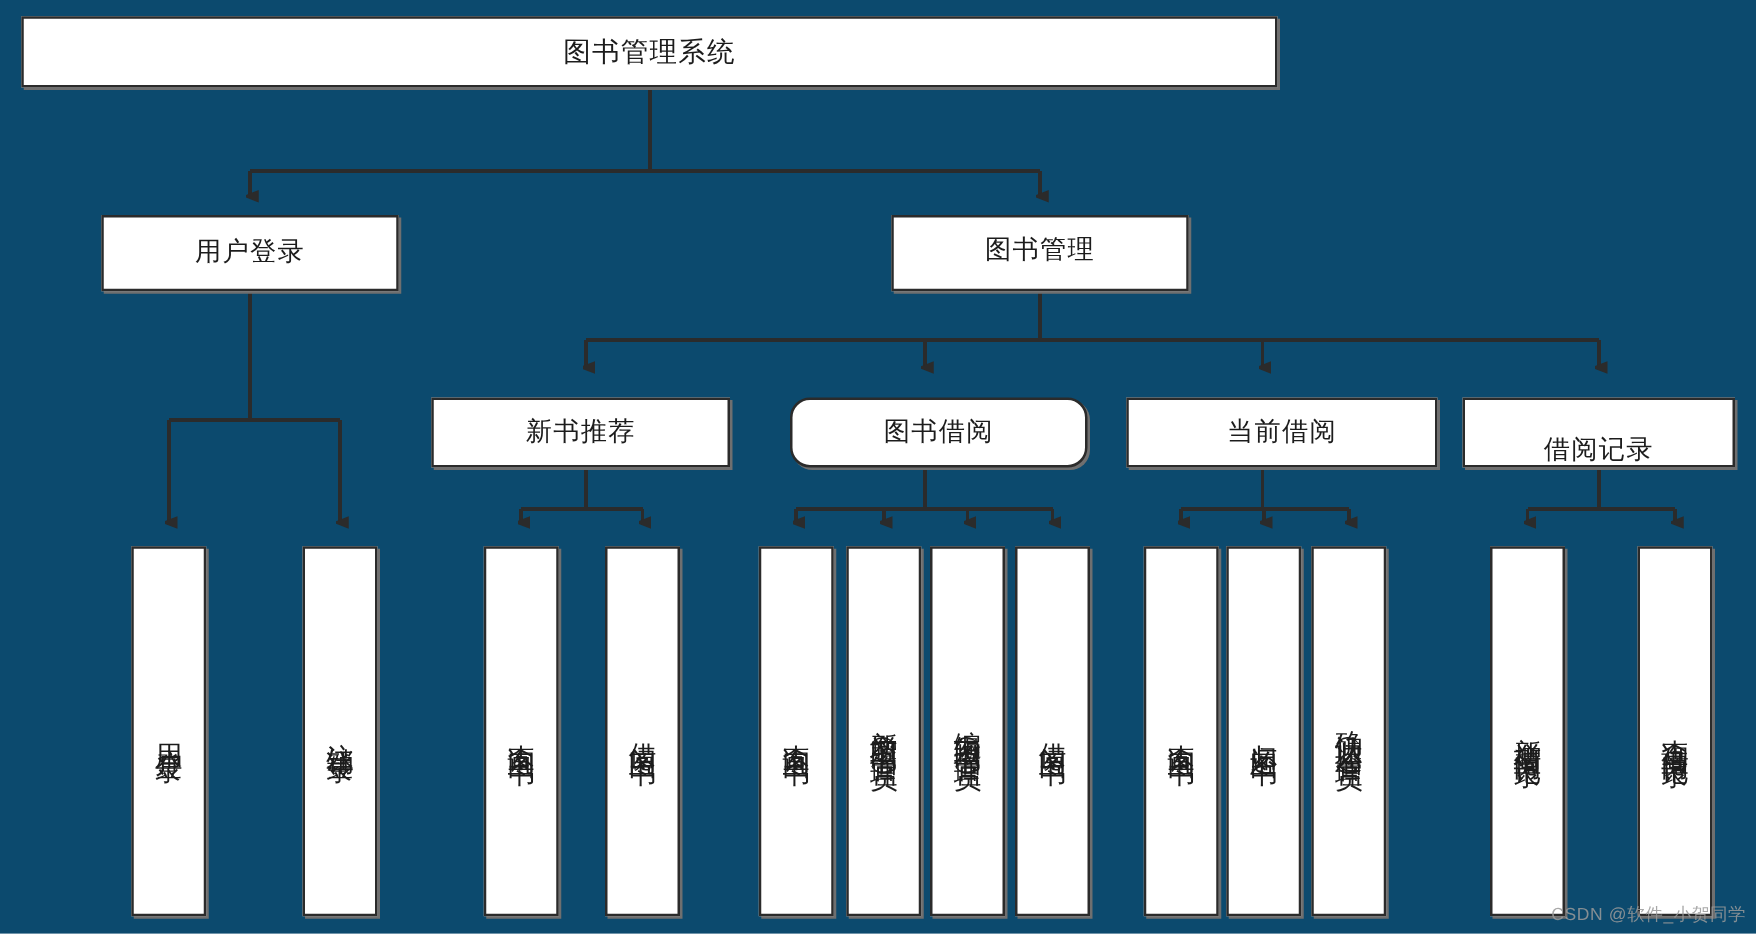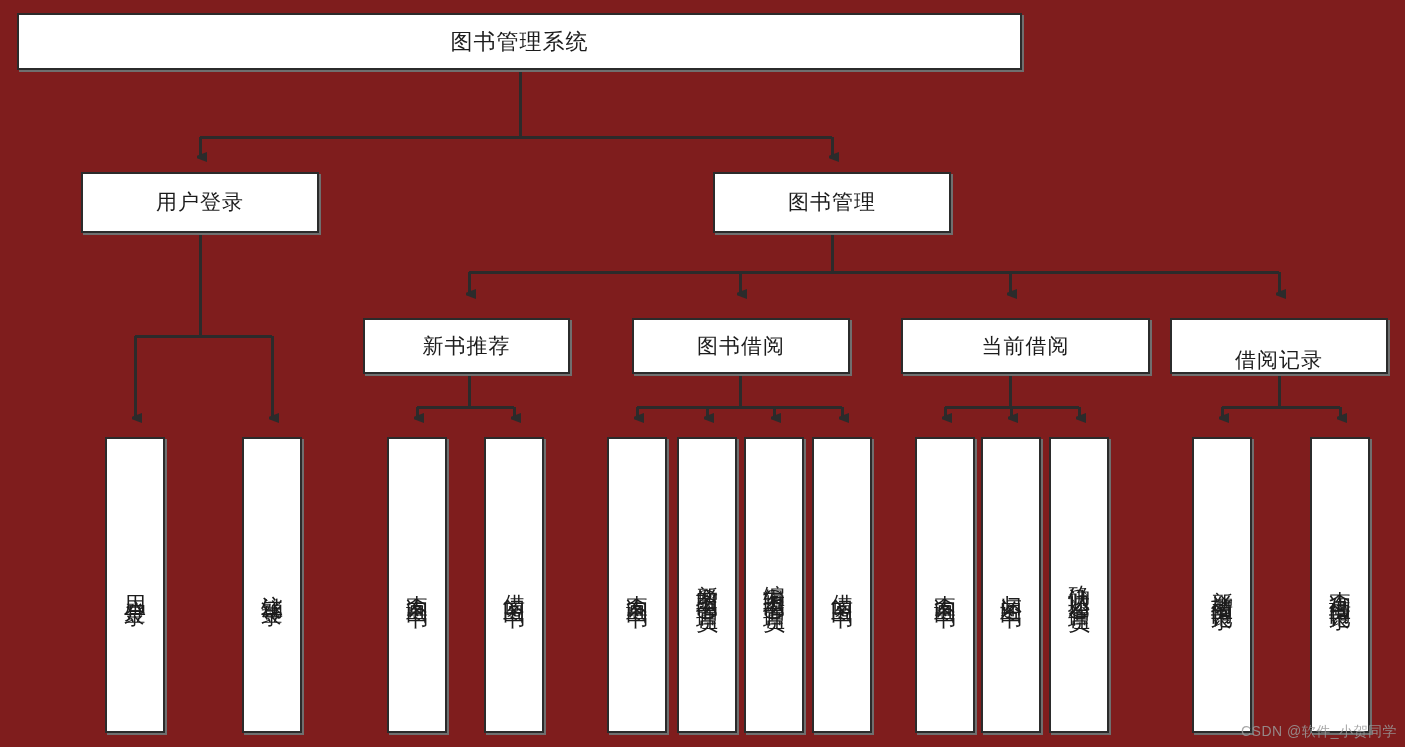--- a/index.html
+++ b/index.html
@@ -1,21 +1,21 @@
 <!DOCTYPE html>
 <html><head>
 <meta charset="utf-8">
 <style>
   html,body{margin:0;padding:0;background:#ffffff;}
   body{
     width:1405px;height:747px;overflow:hidden;
     font-family:"Liberation Sans","DejaVu Sans",sans-serif;
     color:#1a1a1a;
   }
-  #diagram-root{position:relative;width:1405px;height:747px;background:#7f1d1d;}
+  #diagram-root{position:relative;width:1405px;height:747px;background:#0c4a6e;}
   svg#wires{position:absolute;left:0;top:0;width:1405px;height:747px;}
 
   .node{
     position:absolute;
     background:#ffffff;
     border:2px solid #2b2b2b;
     box-sizing:border-box;
     box-shadow:2px 2px 0 0 #6f6f6f;
     display:flex;align-items:center;justify-content:center;
     text-align:center;
@@ -110,28 +110,28 @@
     </g>
   </svg>
 
   <div class="node root" style="left:17px;top:13px;width:1005px;height:57px;">
     <span class="label">图书管理系统</span>
   </div>
 
   <div class="node lvl1" style="left:81px;top:172px;width:238px;height:61px;">
     <span class="label">用户登录</span>
   </div>
-  <div class="node lvl1" style="left:713px;top:172px;width:238px;height:61px;">
+  <div class="node lvl1" style="left:713px;top:172px;width:238px;height:61px;font-family:Liberation Mono, monospace;">
     <span class="label">图书管理</span>
   </div>
 
-  <div class="node lvl2" style="left:363px;top:318px;width:207px;height:56px;">
+  <div class="node lvl2" style="left:345px;top:318px;width:239px;height:56px;">
     <span class="label">新书推荐</span>
   </div>
-  <div class="node lvl2" style="left:632px;top:318px;width:218px;height:56px;">
+  <div class="node lvl2" style="left:632px;top:318px;width:238px;height:56px;border-radius:16px;">
     <span class="label">图书借阅</span>
   </div>
   <div class="node lvl2" style="left:901px;top:318px;width:249px;height:56px;">
     <span class="label">当前借阅</span>
   </div>
   <div class="node lvl2" style="left:1170px;top:318px;width:218px;height:56px;align-items:flex-end;">
     <span class="label">借阅记录</span>
   </div>
 
   <div class="node leaf" style="left:105px;top:437px;width:60px;height:296px;">

